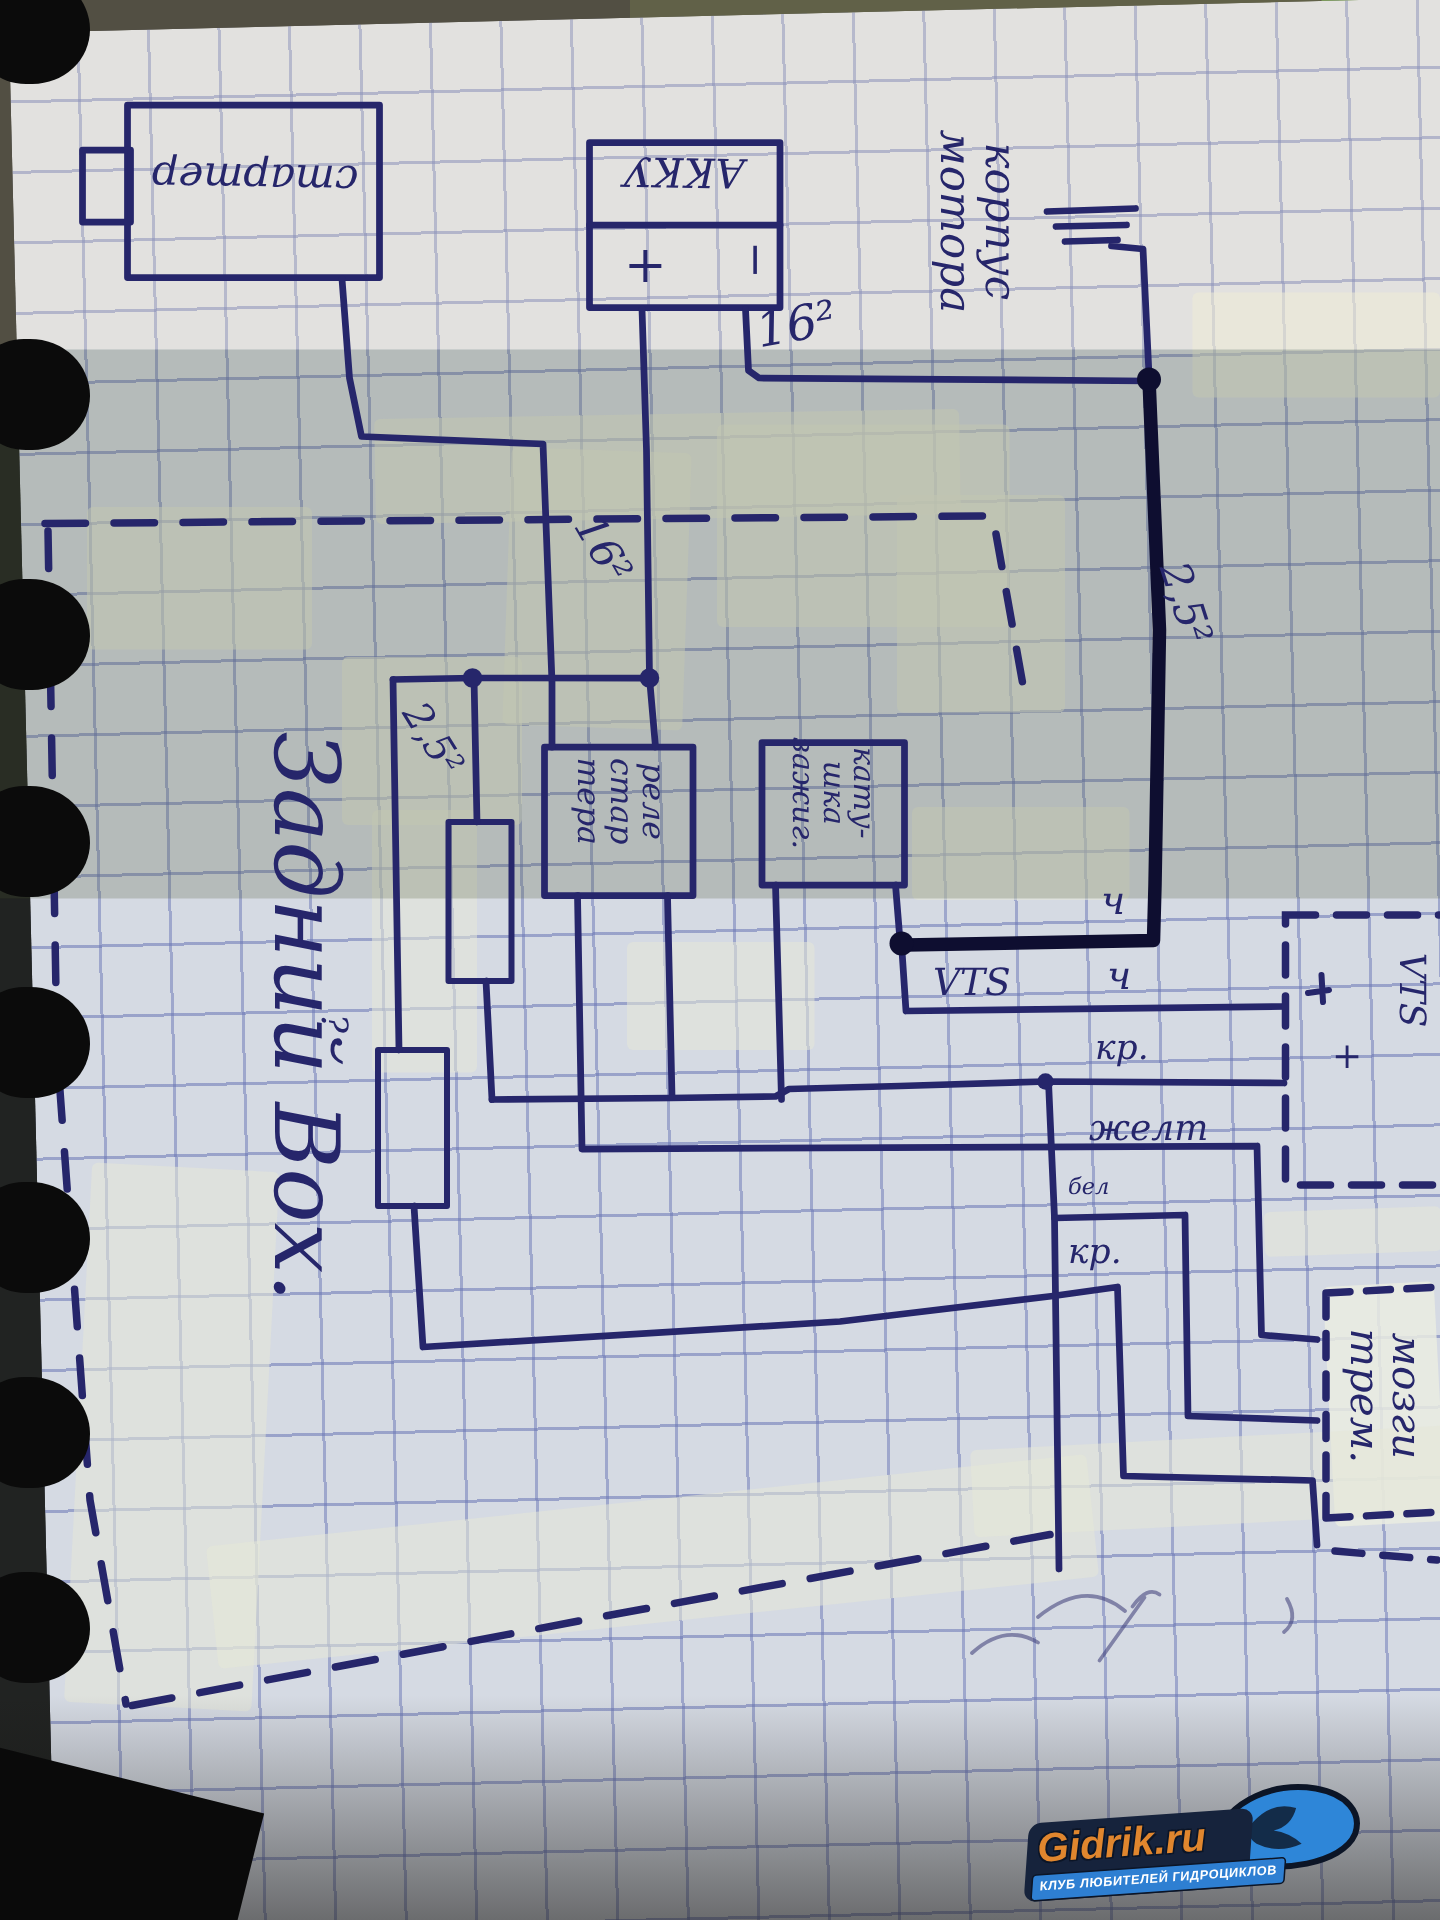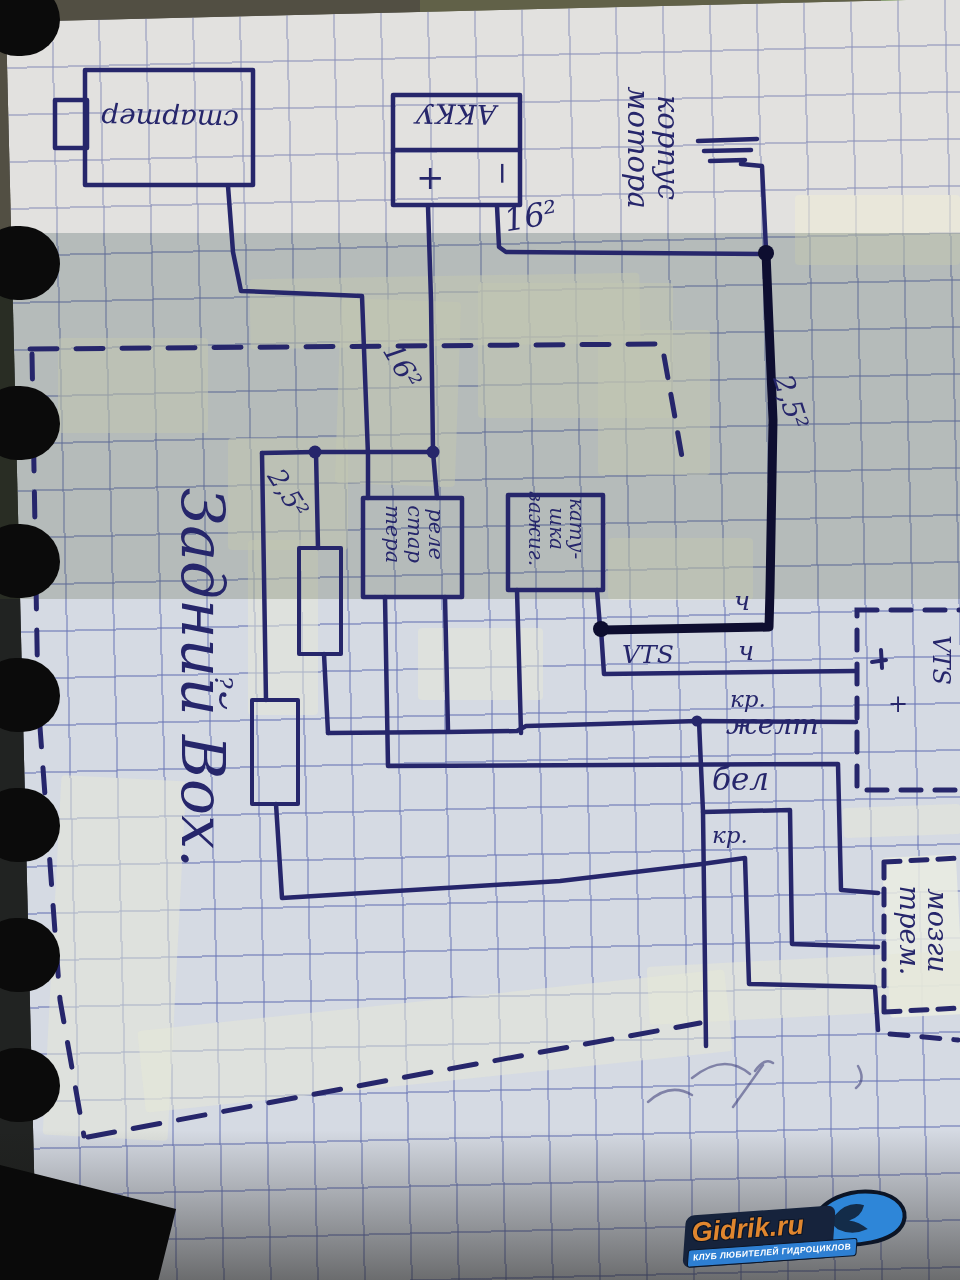--- a/index.html
+++ b/index.html
@@ -159,22 +159,22 @@
 
   <div class="hw" style="left:504px;top:200px;font-size:32px;transform:rotate(-10deg)">16²</div>
   <div class="hw" style="left:378px;top:352px;font-size:28px;transform:rotate(60deg)">16²</div>
   <div class="hw" style="left:762px;top:388px;font-size:28px;transform:rotate(72deg)">2,5²</div>
   <div class="hw" style="left:262px;top:480px;font-size:26px;transform:rotate(58deg)">2,5²</div>
 
   <div class="hw" style="left:622px;top:642px;font-size:25px">VTS</div>
   <div class="hw" style="left:734px;top:588px;font-size:26px">ч</div>
   <div class="hw" style="left:738px;top:638px;font-size:26px">ч</div>
   <div class="hw" style="left:730px;top:688px;font-size:23px">кр.</div>
-  <div class="hw" style="left:726px;top:711px;font-size:28px">желт</div>
-  <div class="hw" style="left:712px;top:764px;font-size:31px">бел</div>
+  <div class="hw" style="left:726px;top:740px;font-size:24px">желт</div>
+  <div class="hw" style="left:712px;top:784px;font-size:15px">бел</div>
   <div class="hw" style="left:712px;top:824px;font-size:23px">кр.</div>
 
   <div class="hw rot90" style="left:896px;top:668px;width:90px;font-size:24px">VTS</div>
   <div class="hw" style="left:888px;top:692px;font-size:24px;font-style:normal">+</div>
 
   <div class="hw rot90 ctr" style="left:848px;top:903px;width:150px;font-size:27px"><span>мозги</span>
 <span>трем.</span></div>
 
   <div class="ring" style="top:-18px"></div>
   <div class="ring" style="top:226px"></div>

